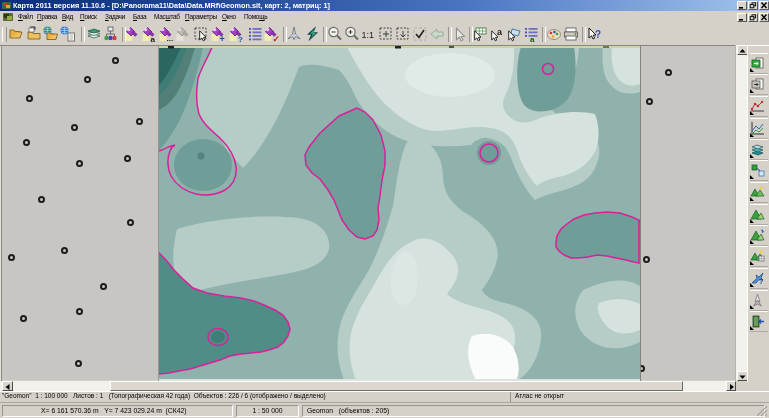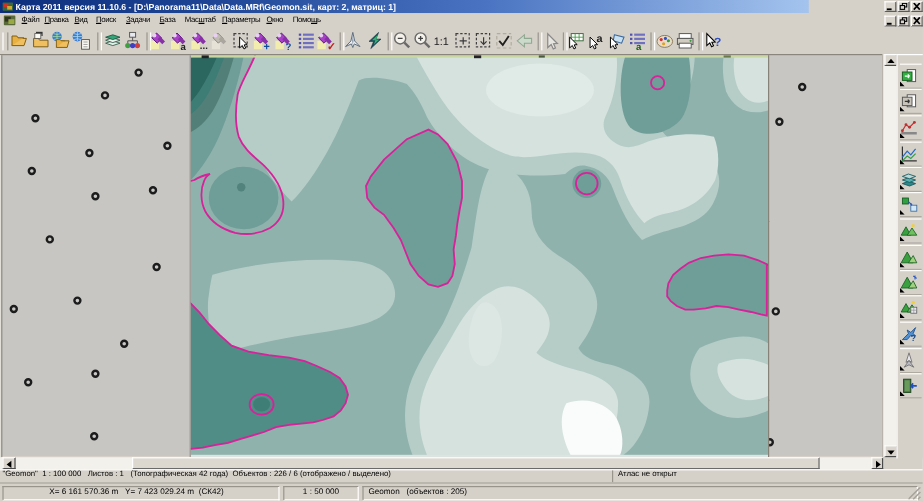--- a/index.html
+++ b/index.html
@@ -1,18 +1,18 @@
 <!DOCTYPE html>
 <html><head><meta charset="utf-8">
 <style>
 html,body{margin:0;padding:0}
 #root{position:relative;width:769px;height:418px;font-family:"Liberation Sans",sans-serif;background:#d5d1c9;overflow:hidden}
 .abs{position:absolute}
 
-#title{left:0;top:0;width:674px;height:11px;background:linear-gradient(90deg,#0c2e7c 0%,#1d4494 25%,#4a74c2 60%,#a4c4ee 100%)}
+#title{left:0;top:0;width:769px;height:11px;background:linear-gradient(90deg,#0c2e7c 0%,#1d4494 25%,#4a74c2 60%,#a4c4ee 100%)}
 #title .txt{left:13px;top:1px;color:#fff;font-size:7.3px;font-weight:bold;white-space:nowrap;letter-spacing:0px}
 .wbtn{line-height:0;overflow:hidden;width:10px;height:9px;background:#d9d5cd;border-top:1px solid #fff;border-left:1px solid #fff;border-right:1px solid #5a5a5a;border-bottom:1px solid #5a5a5a;box-sizing:border-box;text-align:center}
 .wbtn svg{display:inline-block;vertical-align:top}
 
 #menu{left:0;top:11px;width:769px;height:13px;background:#d5d1c9}
 .mi{position:absolute;top:2px;font-size:6.5px;letter-spacing:-0.3px;color:#000;white-space:nowrap}
 .u{text-decoration:underline}
 
 #tbar{left:0;top:24px;width:769px;height:21px;background:#d5d1c9;border-bottom:1px solid #9a968e}
 .tb{position:absolute;top:2px;width:17px;height:18px}

